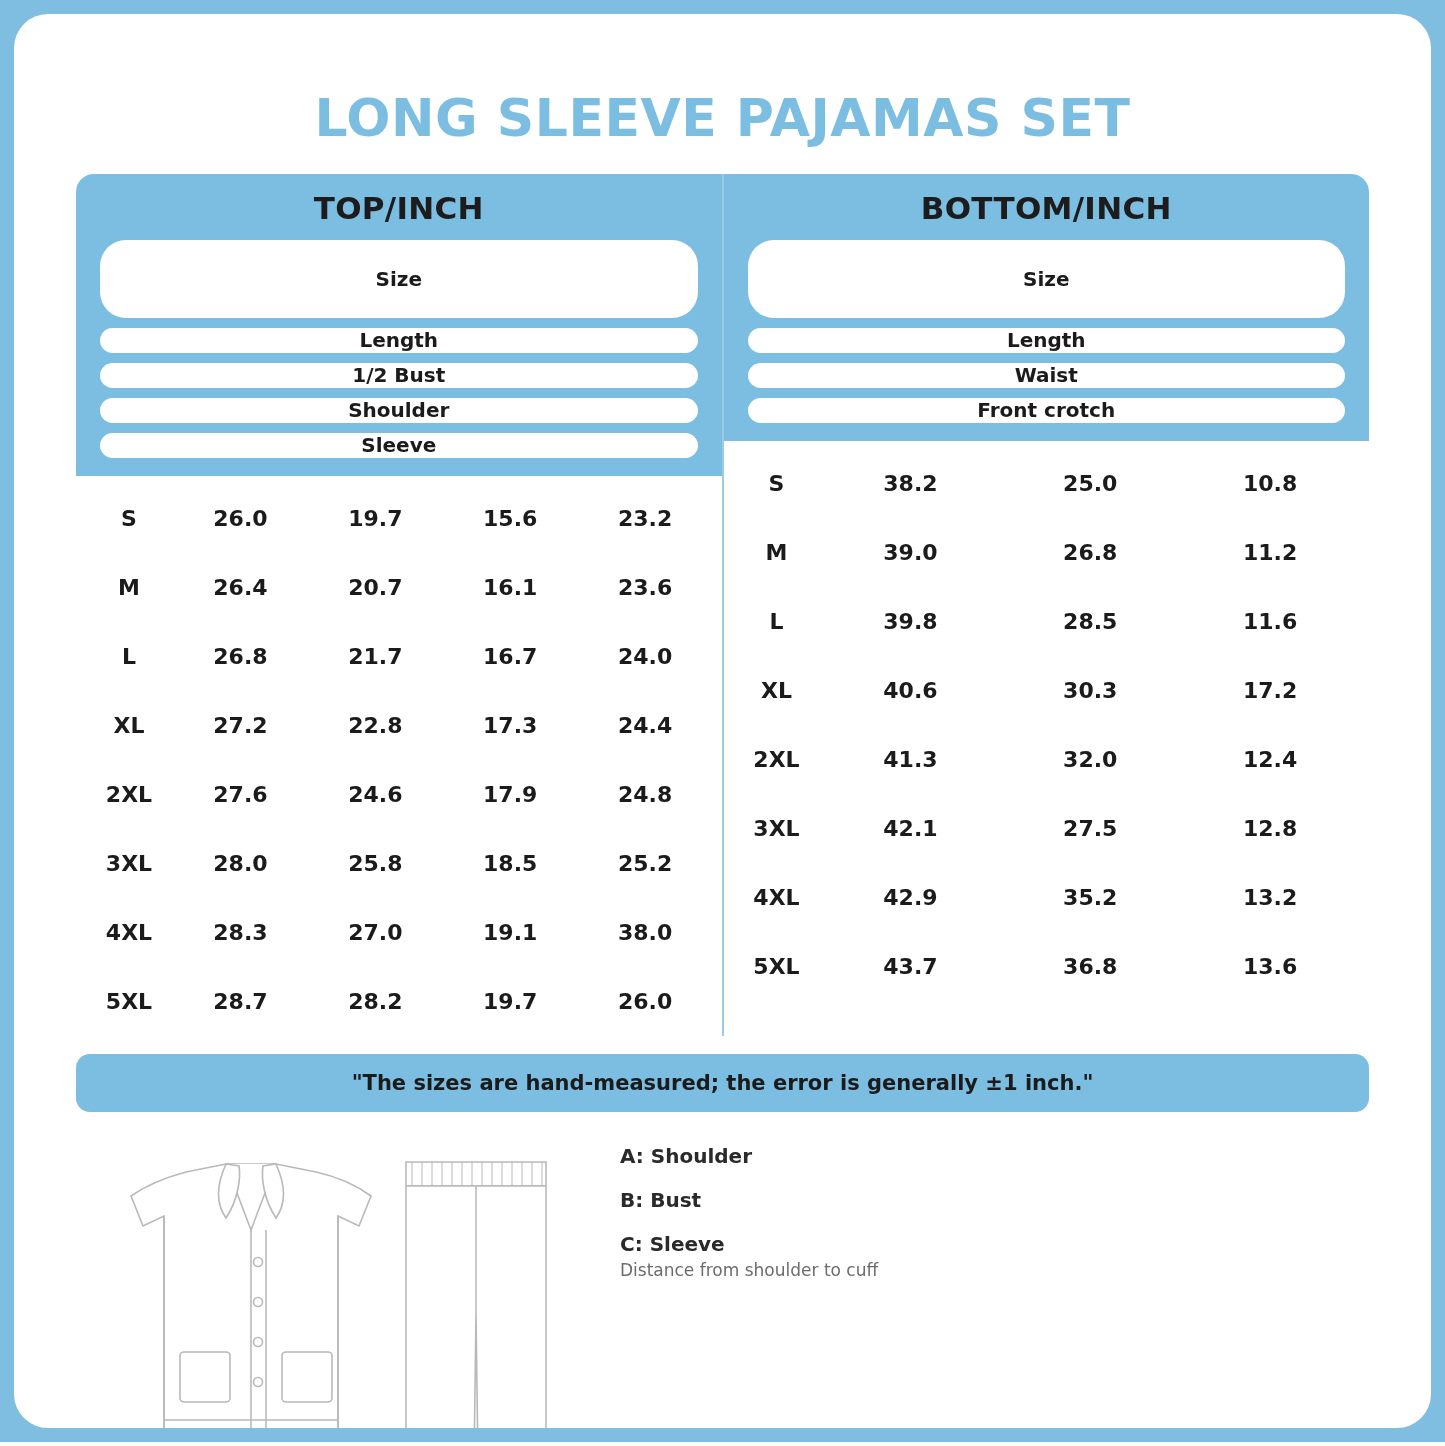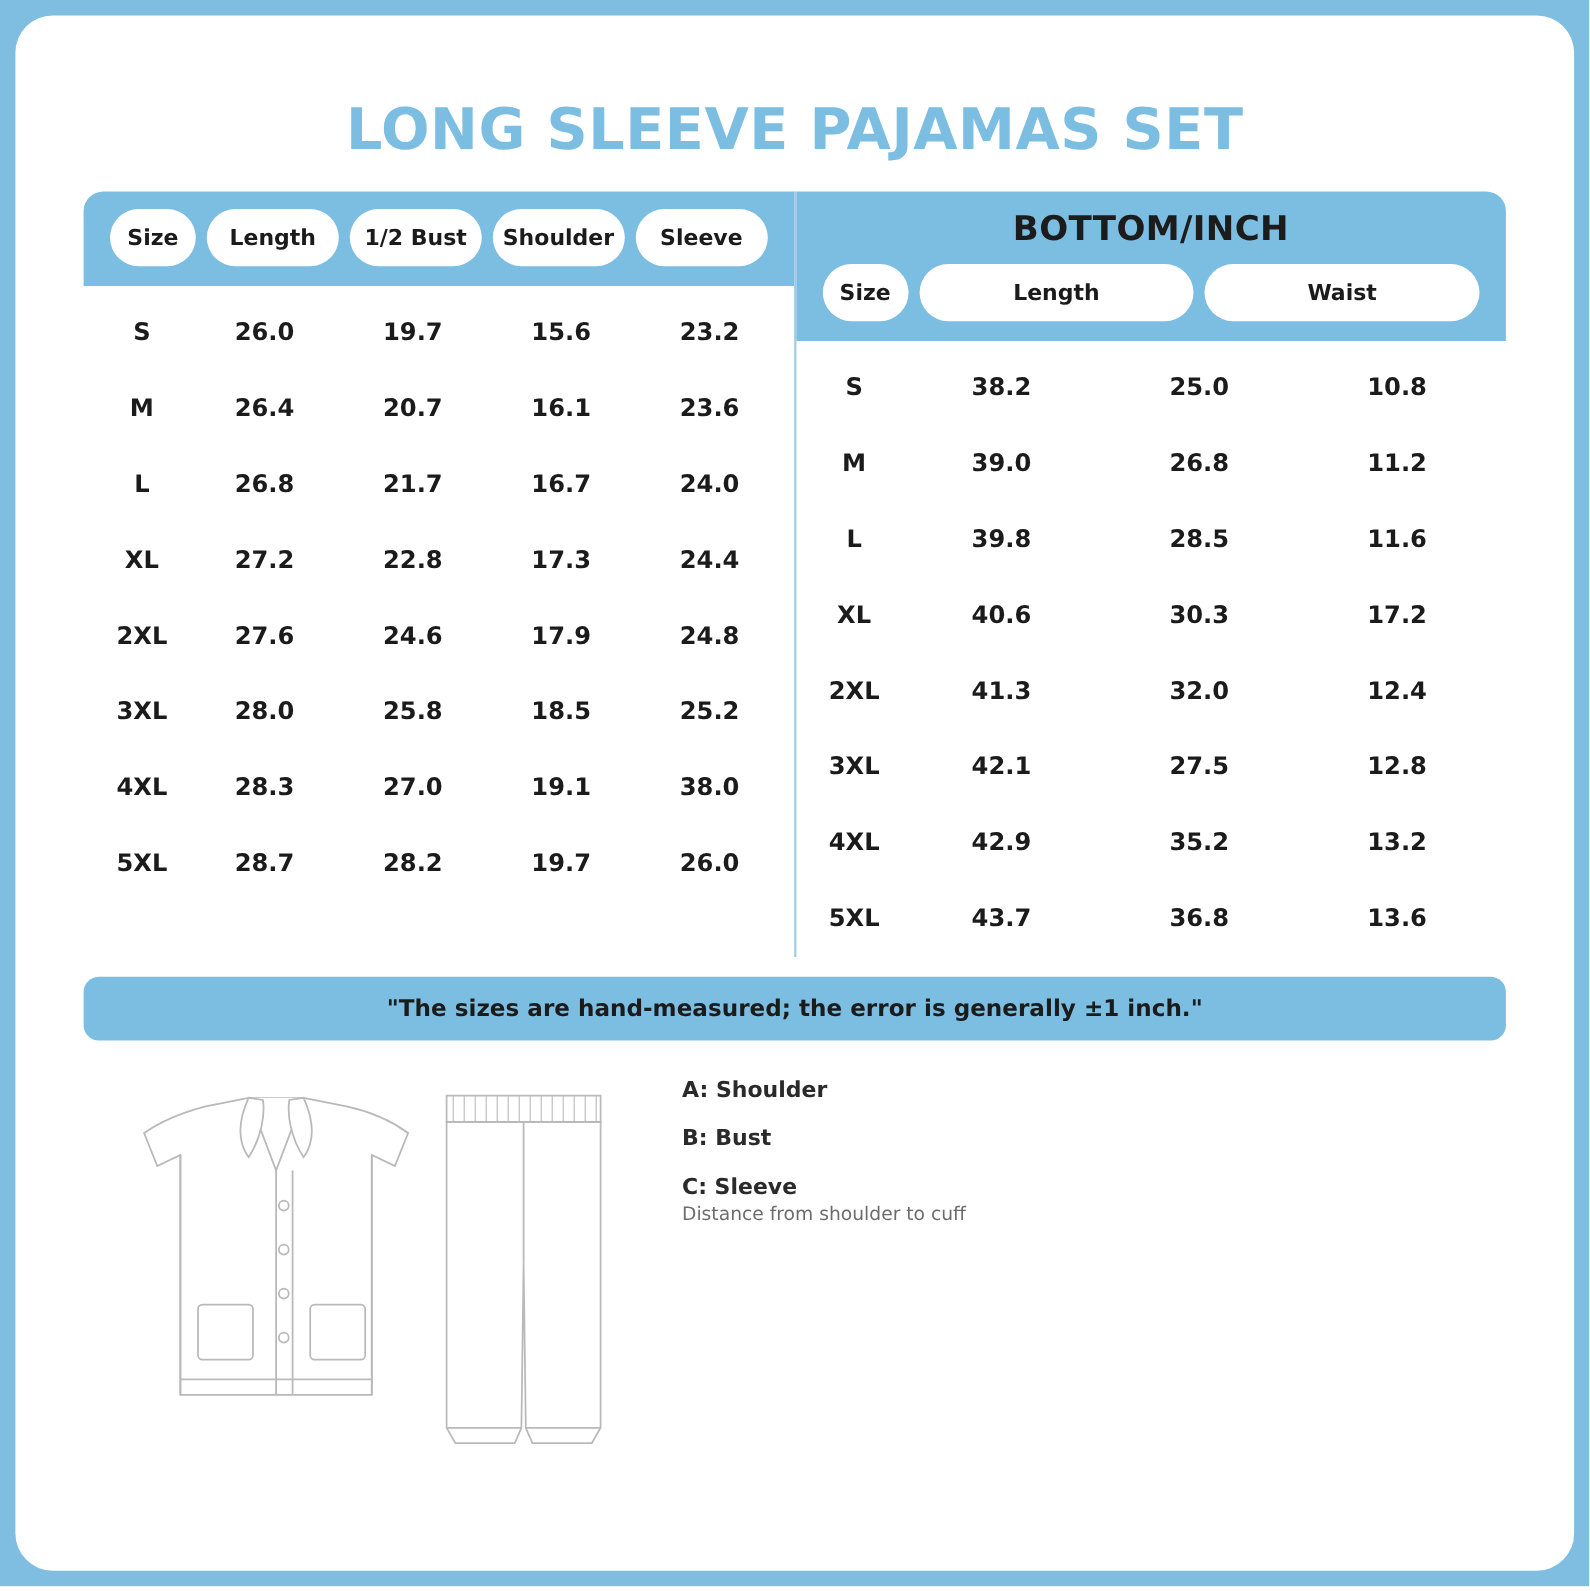--- a/index.html
+++ b/index.html
@@ -57,20 +57,21 @@
   .tbl-title {
     text-align: center;
     font-size: 31px;
     font-weight: 800;
     color: #1c1c1c;
     margin-bottom: 14px;
     letter-spacing: 0.3px;
   }
   .col-pills {
     display: flex;
+    flex-direction: column;
     gap: 10px;
     padding: 0 14px;
   }
   .pill {
     background: #ffffff;
     border-radius: 26px;
     height: 52px;
     display: flex;
     align-items: center;
     justify-content: center;
@@ -153,20 +154,21 @@
 
 <div id="page">
   <div id="card">
 
     <div id="title">LONG SLEEVE PAJAMAS SET</div>
 
     <div class="tables">
 
       <div class="tbl left">
         <div class="tbl-head">
+          <div class="tbl-title">TOP/INCH</div>
           <div class="col-pills">
             <div class="pill size">Size</div>
             <div class="pill wide">Length</div>
             <div class="pill wide">1/2 Bust</div>
             <div class="pill wide">Shoulder</div>
             <div class="pill wide">Sleeve</div>
           </div>
         </div>
         <div class="rows">
           <div class="row">
@@ -230,20 +232,21 @@
 
       <div class="divider"></div>
 
       <div class="tbl right">
         <div class="tbl-head">
           <div class="tbl-title">BOTTOM/INCH</div>
           <div class="col-pills">
             <div class="pill size">Size</div>
             <div class="pill wide">Length</div>
             <div class="pill wide">Waist</div>
+            <div class="pill wide">Front crotch</div>
           </div>
         </div>
         <div class="rows">
           <div class="row">
             <div class="cell size">S</div>
             <div class="cell wide">38.2</div>
             <div class="cell wide">25.0</div>
             <div class="cell wide">10.8</div>
           </div>
           <div class="row">

